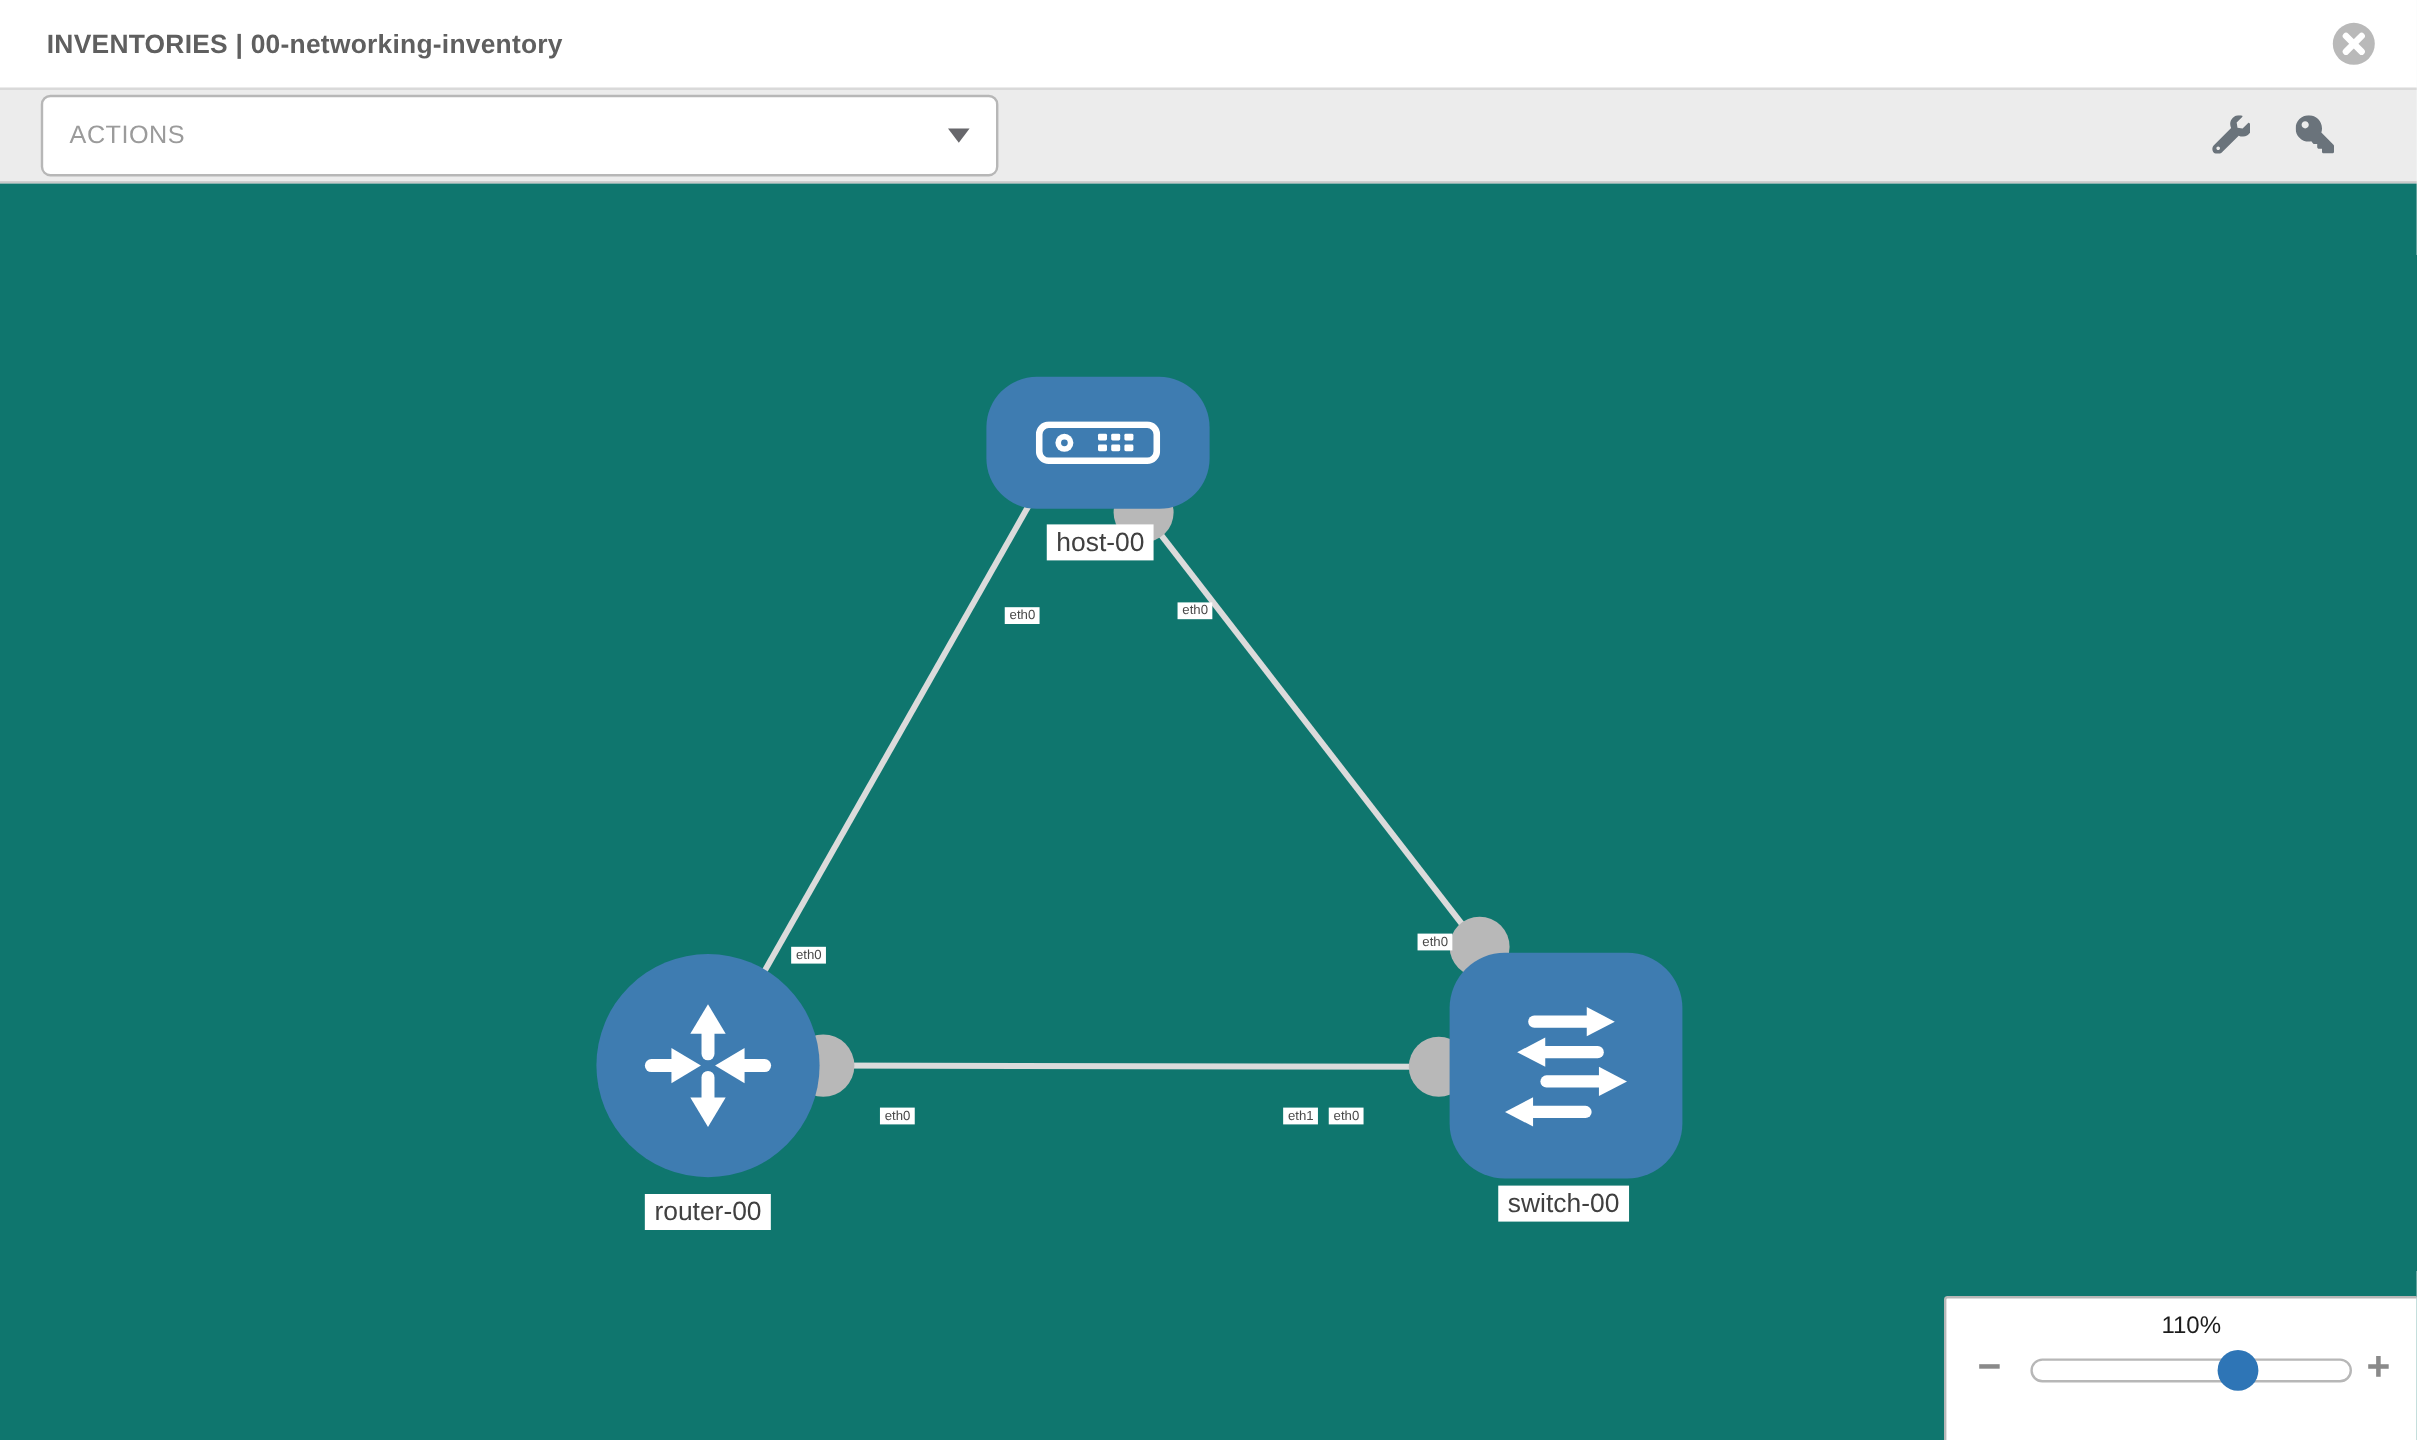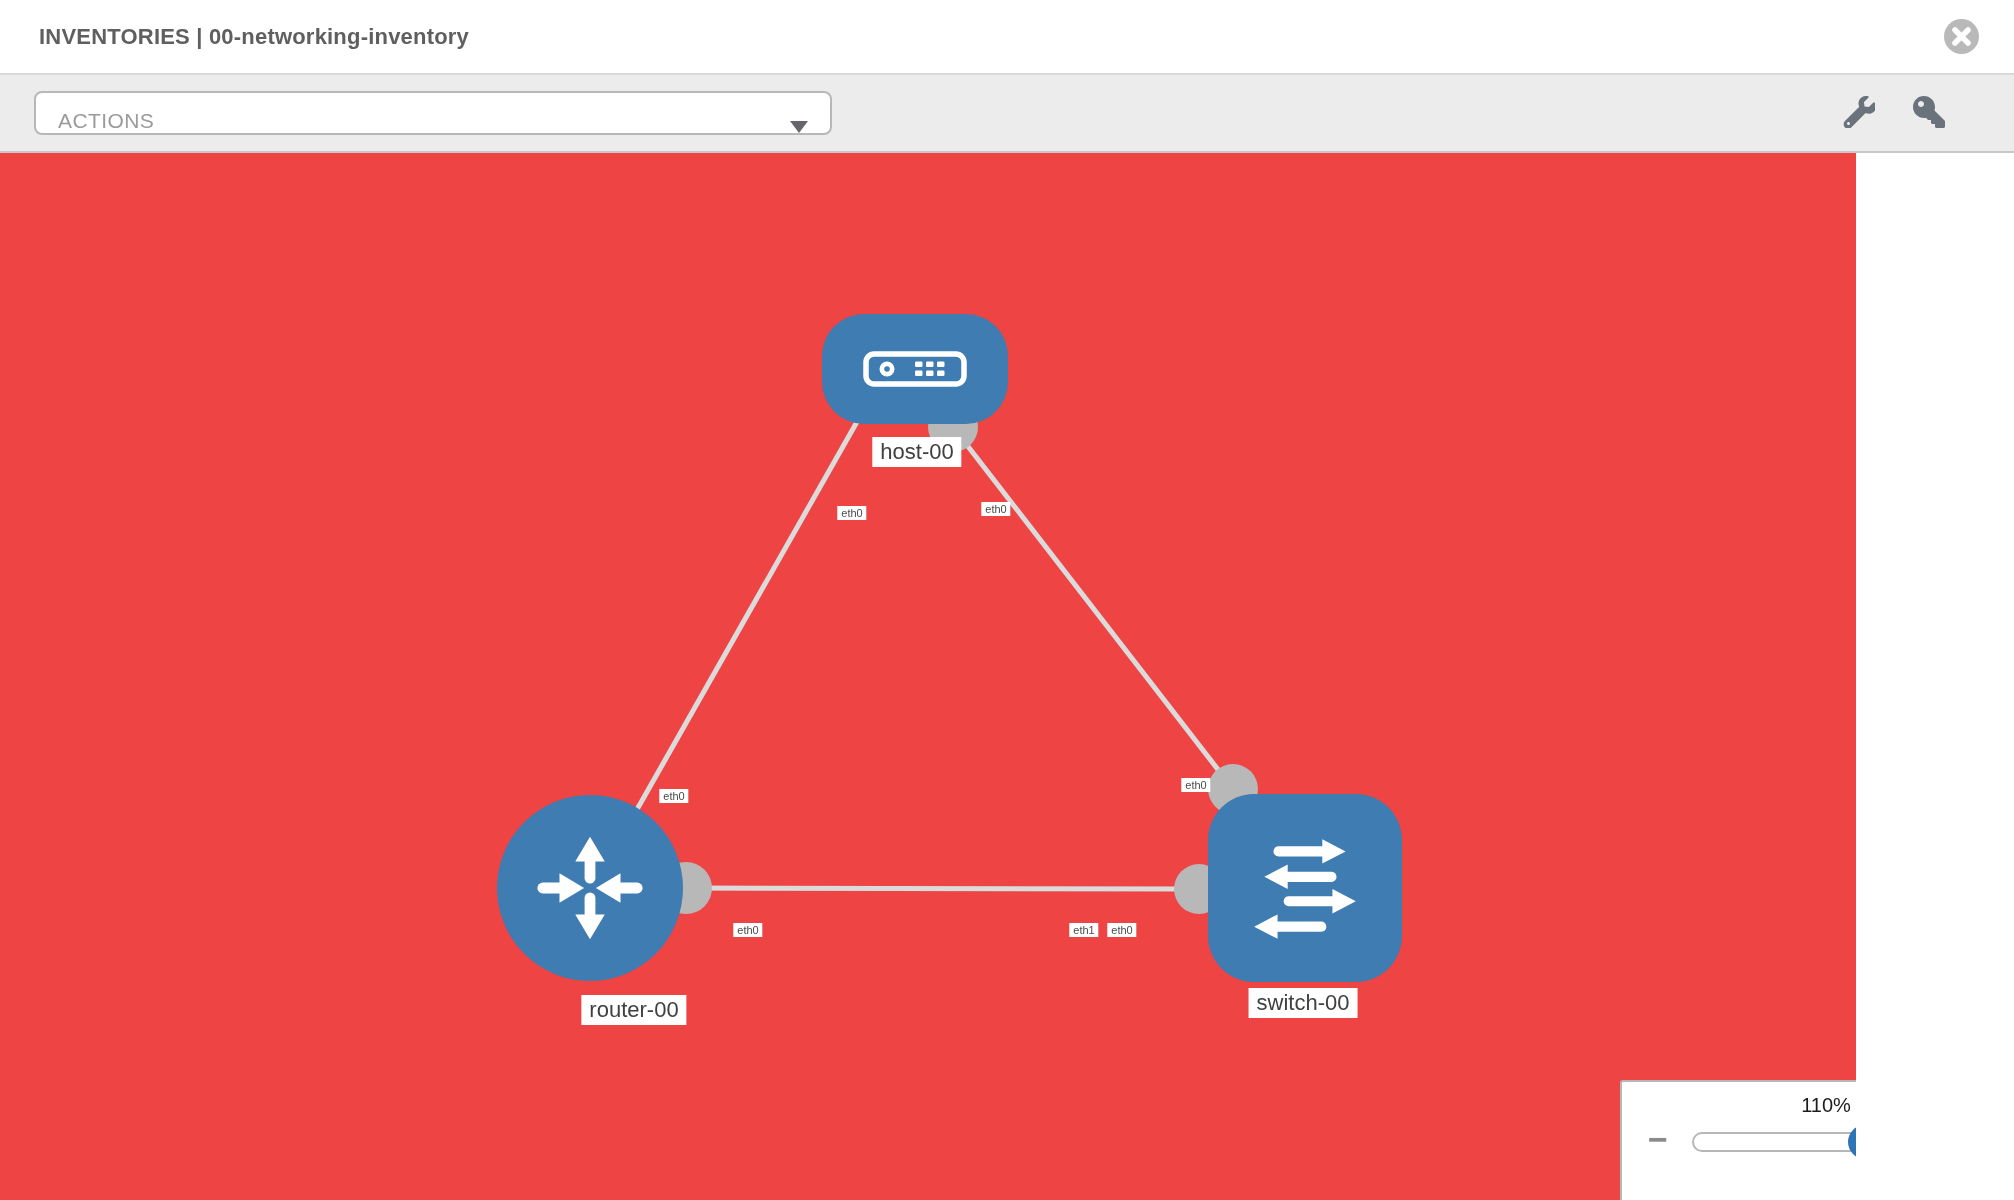--- a/index.html
+++ b/index.html
@@ -7,32 +7,32 @@
               font-family:"Liberation Sans", sans-serif; }
 
   
   .header { height:73px; background:#fff; display:flex; align-items:center; padding:0 34px; }
   .page-title { font-size:22px; font-weight:bold; color:#5f5f5f; letter-spacing:.2px; margin-left:5px; }
   .close-btn { margin-left:auto; width:37px; height:37px; border:none; background:transparent; cursor:pointer; padding:0; }
 
   
   .toolbar { height:80px; background:#ececec; border-top:2px solid #d9d9d9; border-bottom:2px solid #c9c9c9;
              display:flex; align-items:center; padding:0 34px; }
-  .select-box { height:44px; background:#fff; border:2px solid #b7b7b7; border-radius:8px;
-                display:flex; align-items:flex-end; padding:0 22px; cursor:pointer; }
+  .select-box { height:68px; background:#fff; border:2px solid #b7b7b7; border-radius:8px;
+                display:flex; align-items:center; padding:0 22px; cursor:pointer; }
   .select-box .ph { font-size:21px; color:#9b9b9b; letter-spacing:.4px; }
   .caret { margin-left:auto; width:0; height:0; border-left:9px solid transparent;
            border-right:9px solid transparent; border-top:12px solid #67676b; }
   .actions-box { width:798px; }
   .search-box  { width:796px; margin-right:0; }
   .tool-icons { margin-left:auto; margin-right:34px; display:flex; align-items:center; gap:36px; }
   .icon-btn { width:34px; height:34px; background:transparent; border:none; cursor:pointer; padding:0; }
 
   
-  .canvas { position:relative; width:1856px; height:1047px; background:#ef4444; overflow:hidden; }
+  .canvas { position:relative; width:2014px; height:1047px; background:#0f766e; overflow:hidden; }
   .links-layer { position:absolute; left:0; top:0; }
 
   .node { position:absolute; background:#3e7cb1; display:flex; align-items:center; justify-content:center; cursor:pointer; }
   .node-host   { left:822px; top:161px; width:186px; height:110px; border-radius:42px; }
   .node-router { left:497px; top:642px; width:186px; height:186px; border-radius:50%; }
   .node-switch { left:1208px; top:641px; width:194px; height:188px; border-radius:46px; }
 
   .node-label { position:absolute; transform:translate(-50%,-50%); background:#fff; padding:2px 8px;
                 font-size:22px; color:#404040; white-space:nowrap; }
   .chip { position:absolute; transform:translate(-50%,-50%); background:#fff; padding:1px 4px;
@@ -141,21 +141,21 @@
         <polygon points="43,37 43,61 20,49" stroke="none"></polygon>
         <line x1="44" y1="73" x2="88" y2="73"></line>
         <polygon points="87,61 87,85 110,73" stroke="none"></polygon>
         <line x1="76" y1="98" x2="32" y2="98"></line>
         <polygon points="33,86 33,110 10,98" stroke="none"></polygon>
       </g>
     </svg>
   </div>
 
   <div class="node-label" style="left:917px; top:299px;">host-00</div>
-  <div class="node-label" style="left:590px; top:857px;margin-left:44px;">router-00</div>
+  <div class="node-label" style="left:590px; top:857px;">router-00</div>
   <div class="node-label" style="left:1303px; top:850px;">switch-00</div>
 
   <div class="chip" style="left:852px; top:312px;">eth0</div>
   <div class="chip" style="left:996px; top:308px;">eth0</div>
   <div class="chip" style="left:674px; top:595px;">eth0</div>
   <div class="chip" style="left:1196px; top:584px;">eth0</div>
   <div class="chip" style="left:748px; top:729px;">eth0</div>
   <div class="chip" style="left:1122px; top:729px;">eth0</div>
   <div class="chip" style="left:1084px; top:729px;">eth1</div>
 

